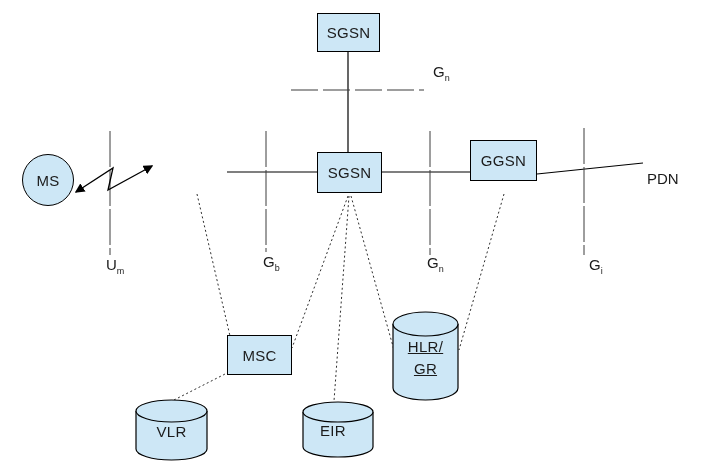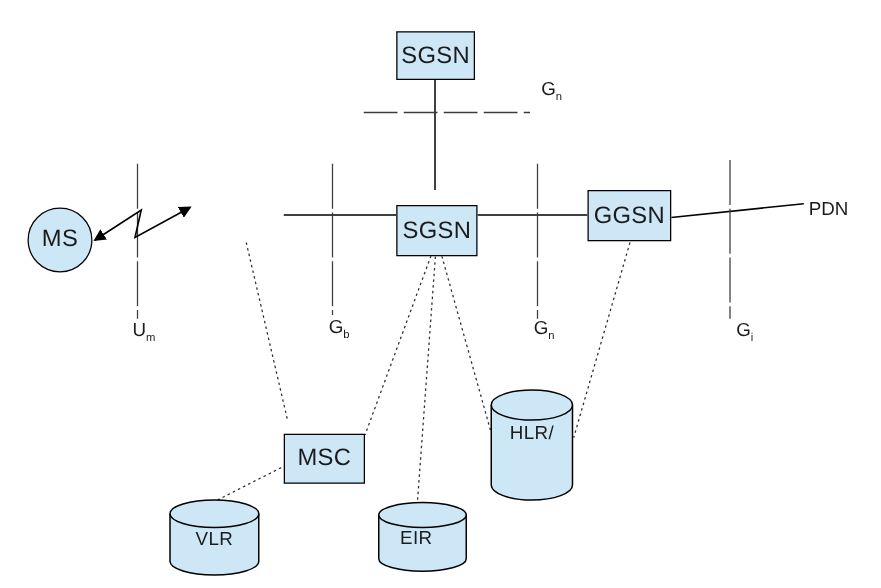--- a/index.html
+++ b/index.html
@@ -13,27 +13,27 @@
   .solid   { stroke:#000000; stroke-width:1.2; fill:none; }
   .iline   { stroke:#3c3c3c; stroke-width:1; stroke-dasharray:36 3; fill:none; }
   .dashh   { stroke:#3c3c3c; stroke-width:1.1; stroke-dasharray:27 5; fill:none; }
   .dot     { stroke:#2e2e2e; stroke-width:1; stroke-dasharray:2 2.6; fill:none; }
   .cyl     { fill:var(--node-fill); stroke:var(--node-border); stroke-width:1.2; }
   .zig     { stroke:#000000; stroke-width:1.3; fill:none; }
   .box {
     position:absolute; background:var(--node-fill);
     border:1px solid var(--node-border);
     display:flex; align-items:center; justify-content:center;
-    font-size:19px; letter-spacing:0.3px; box-sizing:border-box;margin-top:12px;
+    font-size:15px; letter-spacing:0.3px; box-sizing:border-box;
   }
   .circle { border-radius:50%; }
   .lbl { position:absolute; font-size:15px; white-space:nowrap;text-align:right; }
   .lbl sub { font-size:9px; line-height:0; }
   .cyl-lbl { position:absolute; font-size:15px; text-align:center; letter-spacing:0.3px; }
-  .hlr-lines { line-height:22px; }
+  .hlr-lines { line-height:22px;text-decoration:underline; }
 </style>
 </head>
 <body>
 
 <div class="stage">
 
   <svg class="layer" width="705" height="470" viewBox="0 0 705 470">
     <defs>
       <marker id="arr" viewBox="0 0 10 10" refX="8.5" refY="5" markerWidth="7.5" markerHeight="7.5" orient="auto-start-reverse">
         <path d="M0,0 L10,5 L0,10 z" fill="#000000"></path>
@@ -75,26 +75,27 @@
     </g>
   </svg>
 
   <div class="box" style="left:317px;top:13px;width:63px;height:39px">SGSN</div>
   <div class="box" style="left:317px;top:152px;width:65px;height:41px">SGSN</div>
   <div class="box" style="left:470px;top:140px;width:67px;height:41px">GGSN</div>
   <div class="box circle" style="left:22px;top:154px;width:52px;height:52px">MS</div>
 
   <div class="box" style="left:227px;top:335px;width:65px;height:40px">MSC</div>
 
-  <div class="lbl" style="left:647px;top:159px">PDN</div>
+  <div class="lbl" style="left:647px;top:170px">PDN</div>
 
   <div class="cyl-lbl" style="left:136px;top:423px;width:71px">VLR</div>
   <div class="cyl-lbl" style="left:303px;top:422px;width:60px">EIR</div>
   <div class="cyl-lbl hlr-lines" style="left:393px;top:336px;width:65px">
     <div>HLR/</div>
+    <div>GR</div>
   </div>
 
   <div class="lbl" style="left:433px;top:63px">
     <span>G</span><sub>n</sub>
   </div>
   <div class="lbl" style="left:106px;top:256px">
     <span>U</span><sub>m</sub>
   </div>
   <div class="lbl" style="left:263px;top:253px">
     <span>G</span><sub>b</sub>

